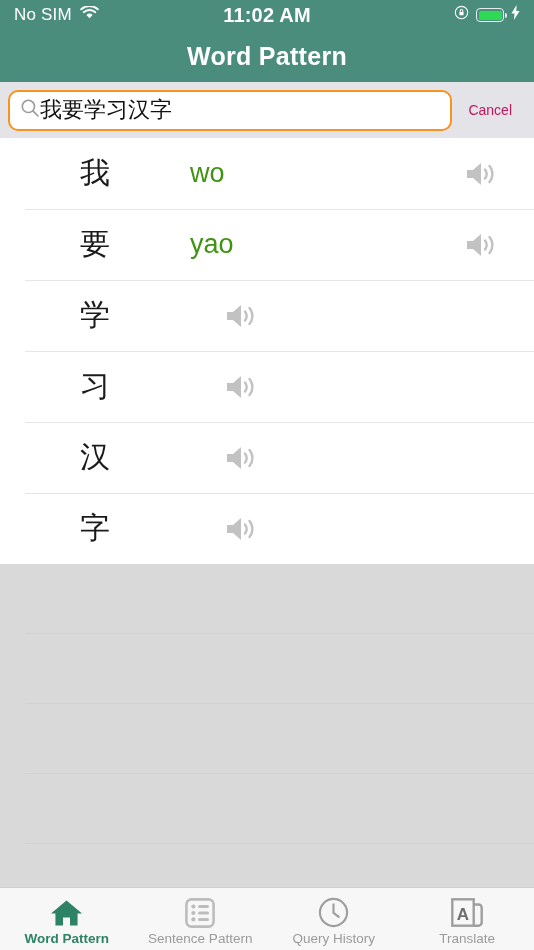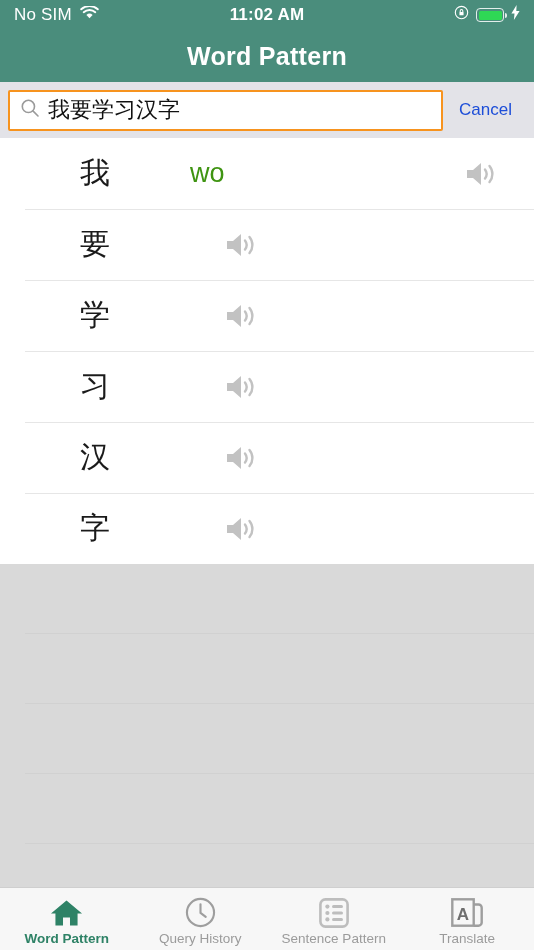--- a/index.html
+++ b/index.html
@@ -16,21 +16,21 @@
   .statusbar{
     height:30px; background:#4a8d7c; color:#ffffff;
     display:flex; align-items:center; position:relative;
     flex:0 0 30px; padding:0 14px;
     font-size:17px; letter-spacing:.2px;
   }
   .sb-left{ display:flex; align-items:flex-start; gap:8px; }
   .sb-carrier{ font-size:17px; }
   .sb-center{
     position:absolute; left:0; right:0; text-align:center;
-    font-size:17px; font-weight:bold; pointer-events:none;
+    font-size:20px; font-weight:bold; pointer-events:none;
   }
   .sb-right{ margin-left:auto; display:flex; align-items:center; gap:7px; z-index:2;}
   .battery{
     width:28px; height:14px; border:1.6px solid rgba(255,255,255,.85);
     border-radius:4px; padding:1.5px; position:relative;
   }
   .battery::after{
     content:""; position:absolute; right:-4px; top:4px;
     width:2.5px; height:5px; background:rgba(255,255,255,.85);
     border-radius:0 2px 2px 0;
@@ -44,31 +44,31 @@
   }
   .navtitle{ font-size:25px; font-weight:bold; letter-spacing:.3px; }
 
   
   .searchbar{
     flex:0 0 56px; background:#e3e3e8;
     display:flex; align-items:center; padding:0 8px;
   }
   .searchfield{
     flex:1 1 auto; height:41px; background:#fff;
-    border:2px solid #f7931e; border-radius:2px;
-    display:flex; align-items:center; padding:0 10px; gap:8px;
+    border:2px solid #f7931e; border-radius:10px;
+    display:flex; align-items:center; padding:0 10px; 
     min-width:0;
   }
   .search-glyph{ flex:0 0 auto; display:block; }
   .searchtext{
     font-size:22px; color:#111; white-space:nowrap; overflow:hidden;
     font-family:"DejaVu Sans",sans-serif;
   }
   .cancel-btn{
-    flex:0 0 auto; color:#1d4ed8; font-size:17px;
+    flex:0 0 auto; color:#be185d; font-size:14px;
     padding:0 14px 0 16px; background:none; border:none;
     font-family:"Liberation Sans",sans-serif; cursor:pointer;
   }
 
   
   .scroll{
     flex:1 1 auto; background:#d9d9d9; position:relative; overflow:hidden;
   }
   .list{ background:#ffffff; }
   .row{
@@ -173,20 +173,21 @@
           <div class="cell-audio">
   <svg width="36" height="30" viewBox="0 0 36 30">
     <path d="M3 11 h6 L17 4 v22 L9 19 H3 Z" fill="#c2c2c2"></path>
     <path d="M21 10.5 a7.5 7.5 0 0 1 0 9" fill="none" stroke="#c2c2c2" stroke-width="2.4" stroke-linecap="round"></path>
     <path d="M25.5 7 a12.5 12.5 0 0 1 0 16" fill="none" stroke="#c2c2c2" stroke-width="2.4" stroke-linecap="round"></path>
   </svg>
 </div>
         </div>
         <div class="row">
           <div class="cell-han">要</div>
+          <div class="cell-pinyin">yao</div>
           <div class="cell-audio">
   <svg width="36" height="30" viewBox="0 0 36 30">
     <path d="M3 11 h6 L17 4 v22 L9 19 H3 Z" fill="#c2c2c2"></path>
     <path d="M21 10.5 a7.5 7.5 0 0 1 0 9" fill="none" stroke="#c2c2c2" stroke-width="2.4" stroke-linecap="round"></path>
     <path d="M25.5 7 a12.5 12.5 0 0 1 0 16" fill="none" stroke="#c2c2c2" stroke-width="2.4" stroke-linecap="round"></path>
   </svg>
 </div>
         </div>
         <div class="row">
           <div class="cell-han">学</div>
@@ -239,46 +240,46 @@
   </div>
 
   <div class="tabbar">
       <div class="tab active">
         <div class="tab-icon">
   <svg width="33" height="30" viewBox="0 0 34 30">
     <path d="M17 2 L33 15.5 h-4.6 V28 H20.6 V19.6 h-7.2 V28 H5.6 V15.5 H1 Z" fill="#2e8266"></path>
   </svg>
 </div>
         <div class="tab-label">Word Pattern</div>
-      </div>
-      <div class="tab">
-        <div class="tab-icon">
-  <svg width="31" height="31" viewBox="0 0 32 32">
-    <circle cx="16" cy="16" r="14" fill="none" stroke="#9e9e9e" stroke-width="2.2"></circle>
-    <path d="M16 7.5 V16.4 L21.4 20.6" fill="none" stroke="#9e9e9e" stroke-width="2.2" stroke-linecap="round" stroke-linejoin="round"></path>
-  </svg>
-</div>
-        <div class="tab-label">Query History</div>
       </div>
       <div class="tab">
         <div class="tab-icon">
   <svg width="30" height="30" viewBox="0 0 30 30">
     <rect x="1.4" y="1.4" width="27.2" height="27.2" rx="5" fill="none" stroke="#bdbdbd" stroke-width="2.6"></rect>
     <circle cx="8.4" cy="8.6" r="2.1" fill="#bdbdbd"></circle>
     <circle cx="8.4" cy="15" r="2.1" fill="#bdbdbd"></circle>
     <circle cx="8.4" cy="21.4" r="2.1" fill="#bdbdbd"></circle>
     <rect x="13" y="7.1" width="11" height="3" rx="1.5" fill="#bdbdbd"></rect>
     <rect x="13" y="13.5" width="11" height="3" rx="1.5" fill="#bdbdbd"></rect>
     <rect x="13" y="19.9" width="11" height="3" rx="1.5" fill="#bdbdbd"></rect>
   </svg>
 </div>
         <div class="tab-label">Sentence Pattern</div>
       </div>
       <div class="tab">
         <div class="tab-icon">
+  <svg width="31" height="31" viewBox="0 0 32 32">
+    <circle cx="16" cy="16" r="14" fill="none" stroke="#9e9e9e" stroke-width="2.2"></circle>
+    <path d="M16 7.5 V16.4 L21.4 20.6" fill="none" stroke="#9e9e9e" stroke-width="2.2" stroke-linecap="round" stroke-linejoin="round"></path>
+  </svg>
+</div>
+        <div class="tab-label">Query History</div>
+      </div>
+      <div class="tab">
+        <div class="tab-icon">
   <svg width="32" height="30" viewBox="0 0 32 30">
     <rect x="1.3" y="1.3" width="21.4" height="26.4" fill="none" stroke="#9e9e9e" stroke-width="2.4"></rect>
     <path d="M22.7 6.5 h4.8 a3.2 3.2 0 0 1 3.2 3.2 v14.8 a3.2 3.2 0 0 1 -3.2 3.2 h-4.8" fill="none" stroke="#9e9e9e" stroke-width="2.4"></path>
     <text x="11.8" y="21.6" font-family="Liberation Sans, sans-serif" font-size="17" font-weight="bold" fill="#6e6e6e" text-anchor="middle">A</text>
   </svg>
 </div>
         <div class="tab-label">Translate</div>
       </div>
     </div>
 

